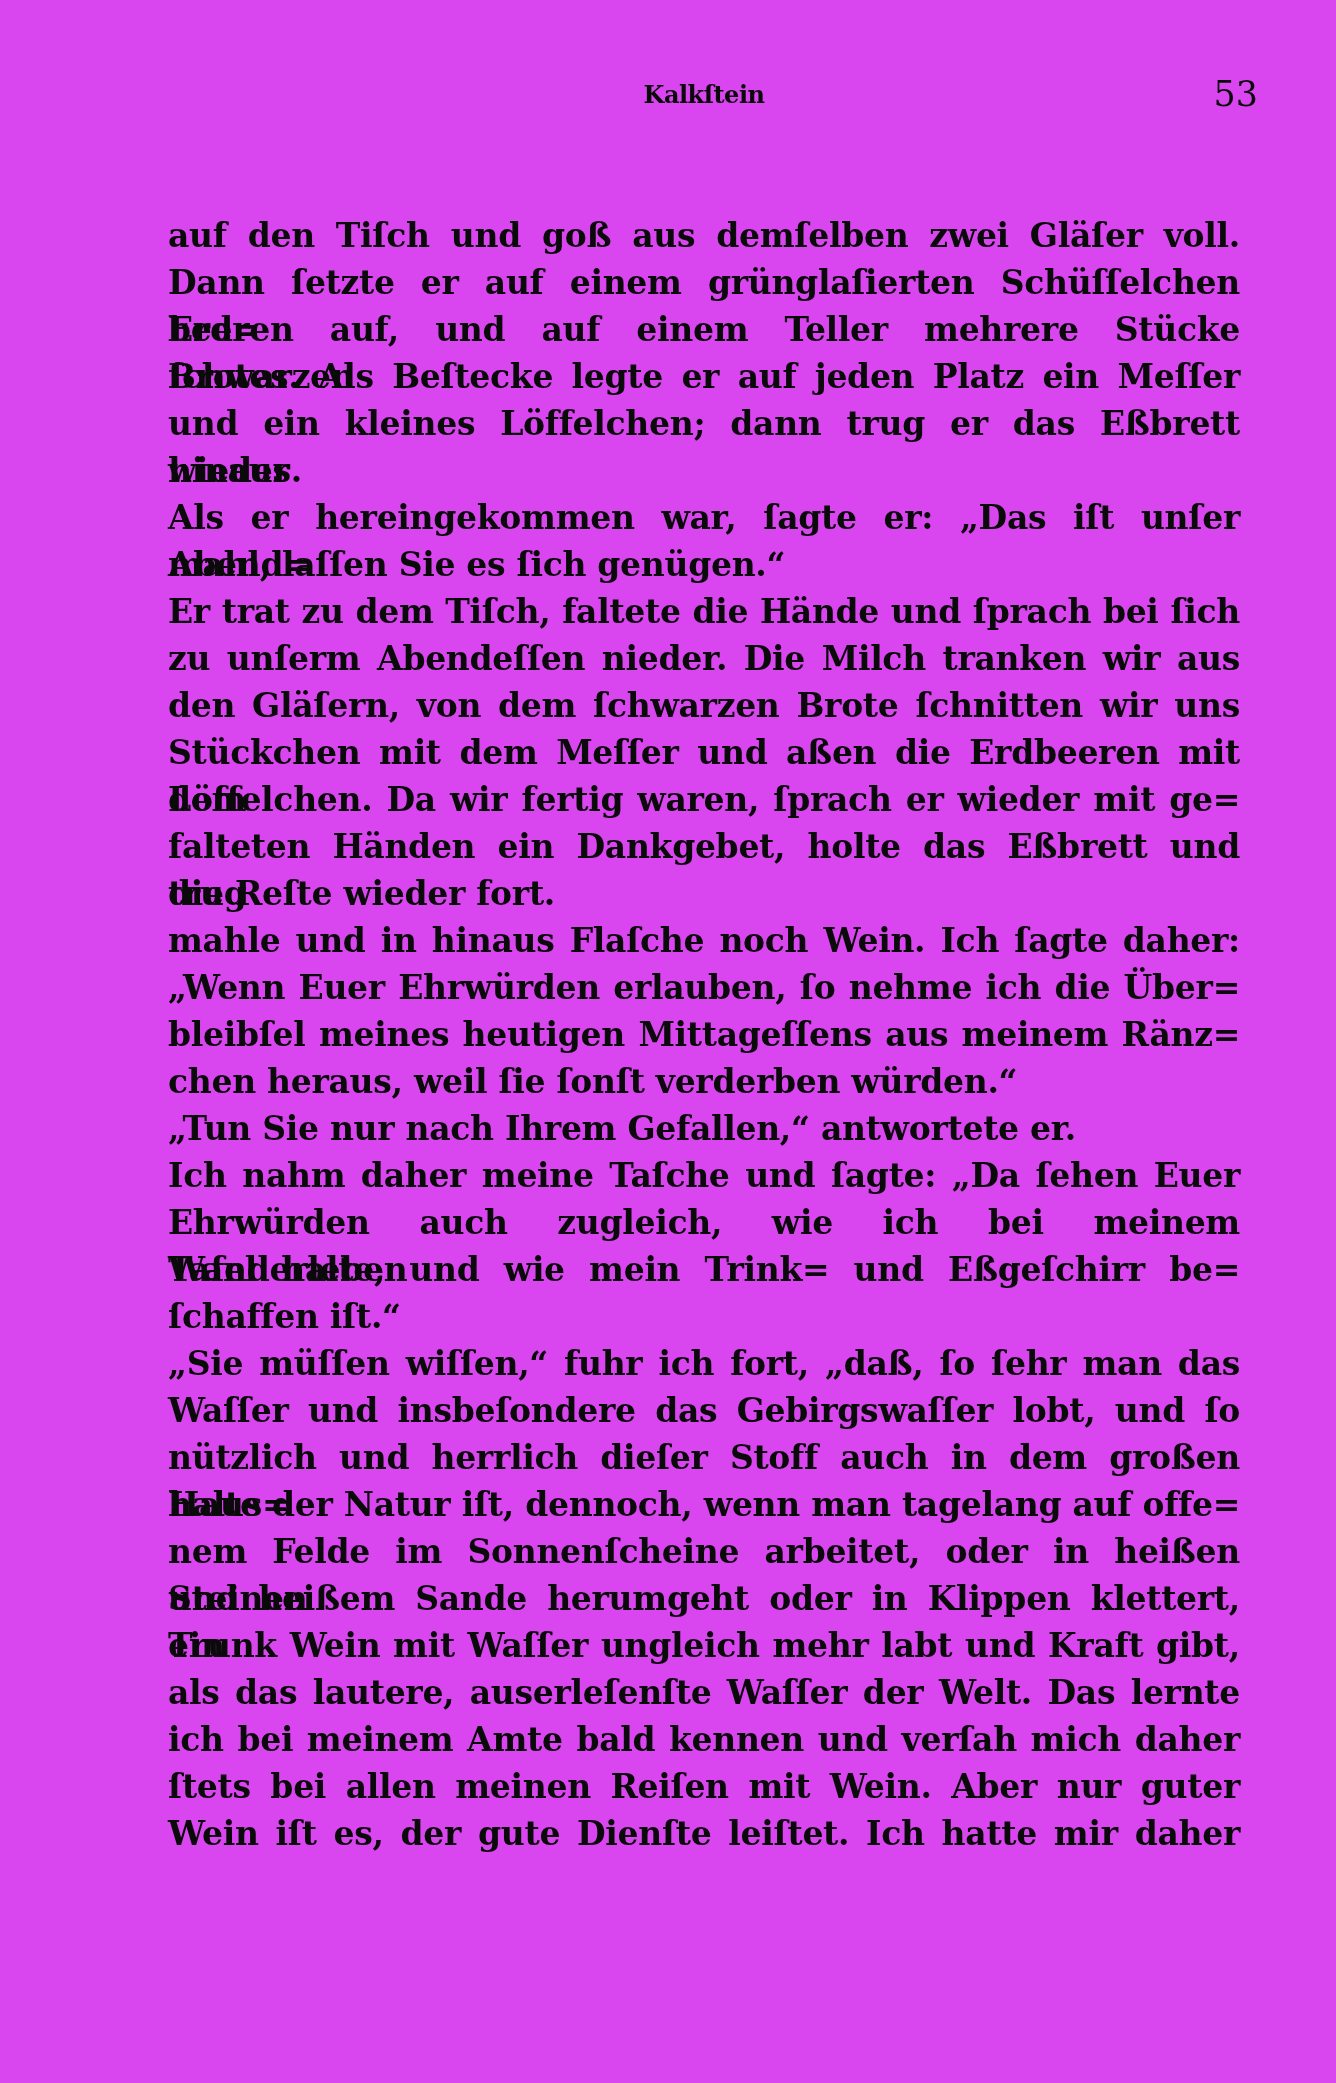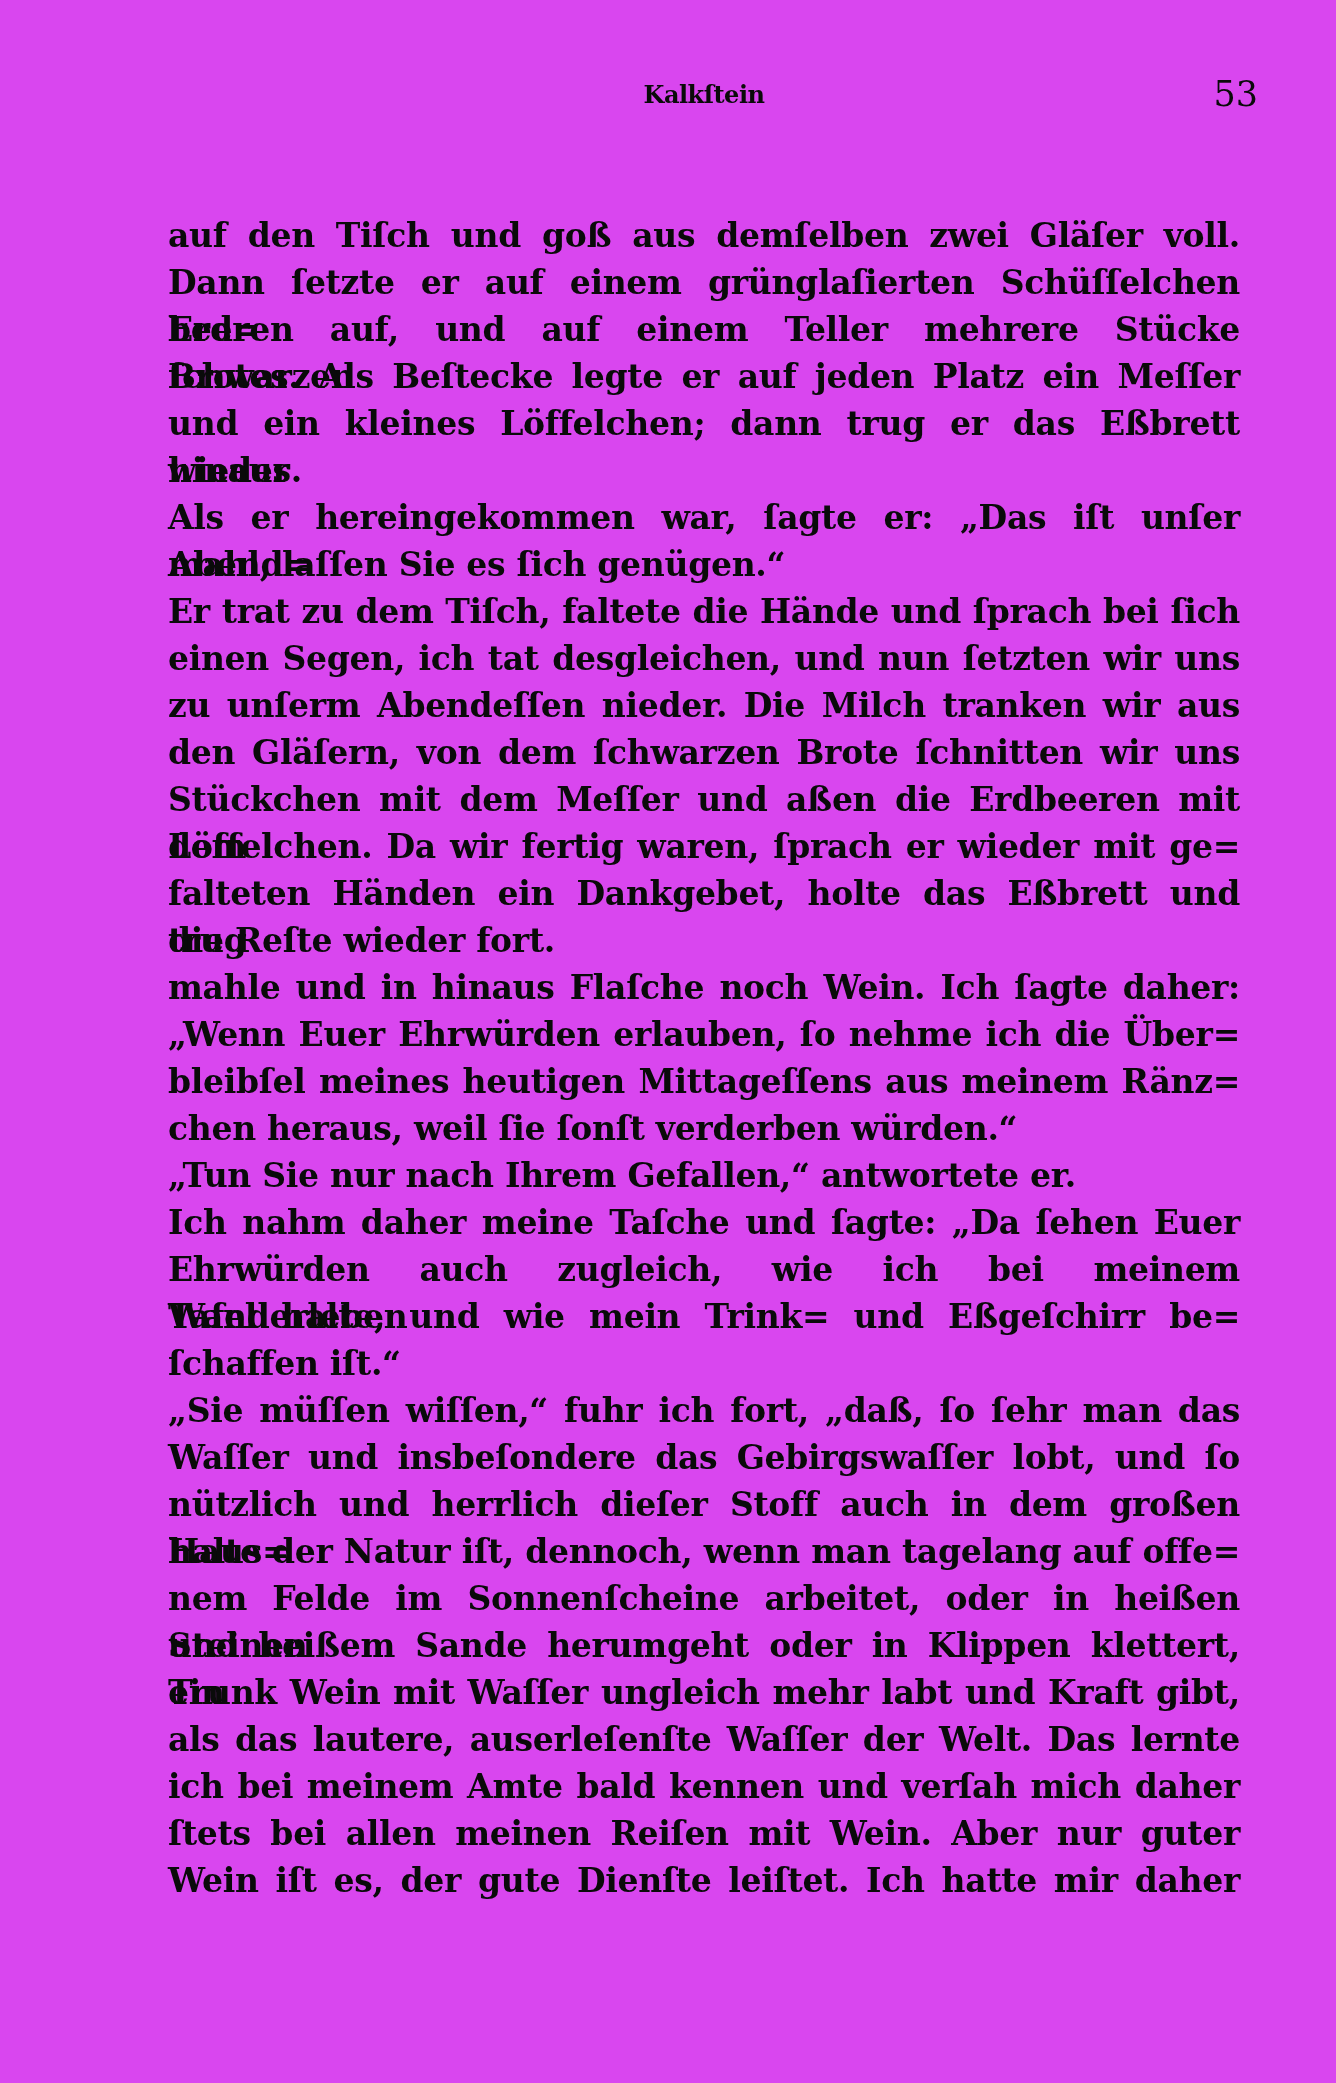--- a/index.html
+++ b/index.html
@@ -83,21 +83,20 @@
   <div class="body-text">
     <div class="line j">auf den Tiſch und goß aus demſelben zwei Gläſer voll.</div>
     <div class="line j">Dann ſetzte er auf einem grünglaſierten Schüſſelchen Erd=</div>
     <div class="line j">beeren auf, und auf einem Teller mehrere Stücke ſchwarzen</div>
     <div class="line j">Brotes. Als Beſtecke legte er auf jeden Platz ein Meſſer</div>
     <div class="line j">und ein kleines Löffelchen; dann trug er das Eßbrett wieder</div>
     <div class="line l">hinaus.</div>
     <div class="line j">Als er hereingekommen war, ſagte er: „Das iſt unſer Abend=</div>
     <div class="line l">mahl, laſſen Sie es ſich genügen.“</div>
     <div class="line j">Er trat zu dem Tiſch, faltete die Hände und ſprach bei ſich</div>
-    <div class="line j">einen Segen, ich tat desgleichen, und nun ſetzten wir uns</div>
     <div class="line j">zu unſerm Abendeſſen nieder. Die Milch tranken wir aus</div>
     <div class="line j">den Gläſern, von dem ſchwarzen Brote ſchnitten wir uns</div>
     <div class="line j">Stückchen mit dem Meſſer und aßen die Erdbeeren mit dem</div>
     <div class="line j">Löffelchen. Da wir fertig waren, ſprach er wieder mit ge=</div>
     <div class="line j">falteten Händen ein Dankgebet, holte das Eßbrett und trug</div>
     <div class="line l">die Reſte wieder fort.</div>
     <div class="line j">mahle und in hinaus Flaſche noch Wein. Ich ſagte daher:</div>
     <div class="line j">„Wenn Euer Ehrwürden erlauben, ſo nehme ich die Über=</div>
     <div class="line j">bleibſel meines heutigen Mittageſſens aus meinem Ränz=</div>
     <div class="line l">chen heraus, weil ſie ſonſt verderben würden.“</div>

